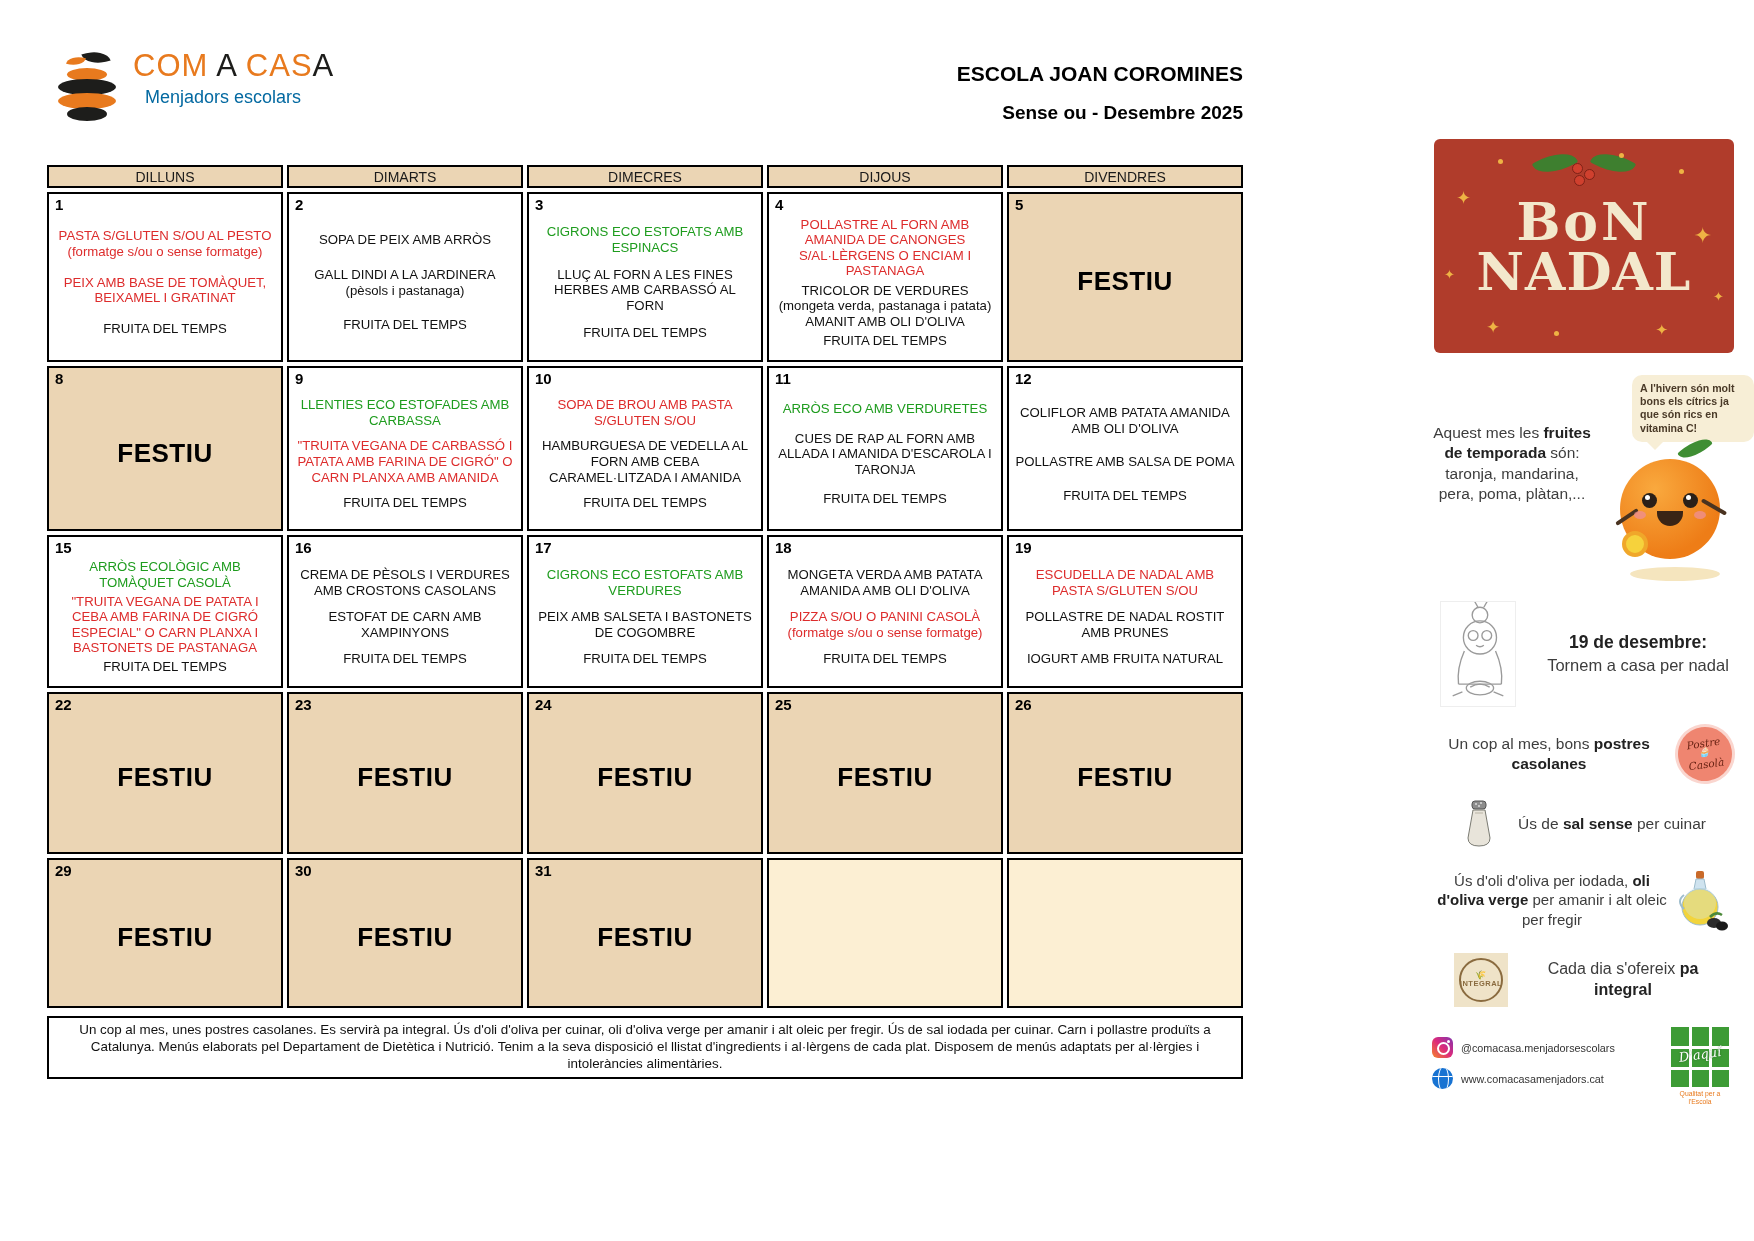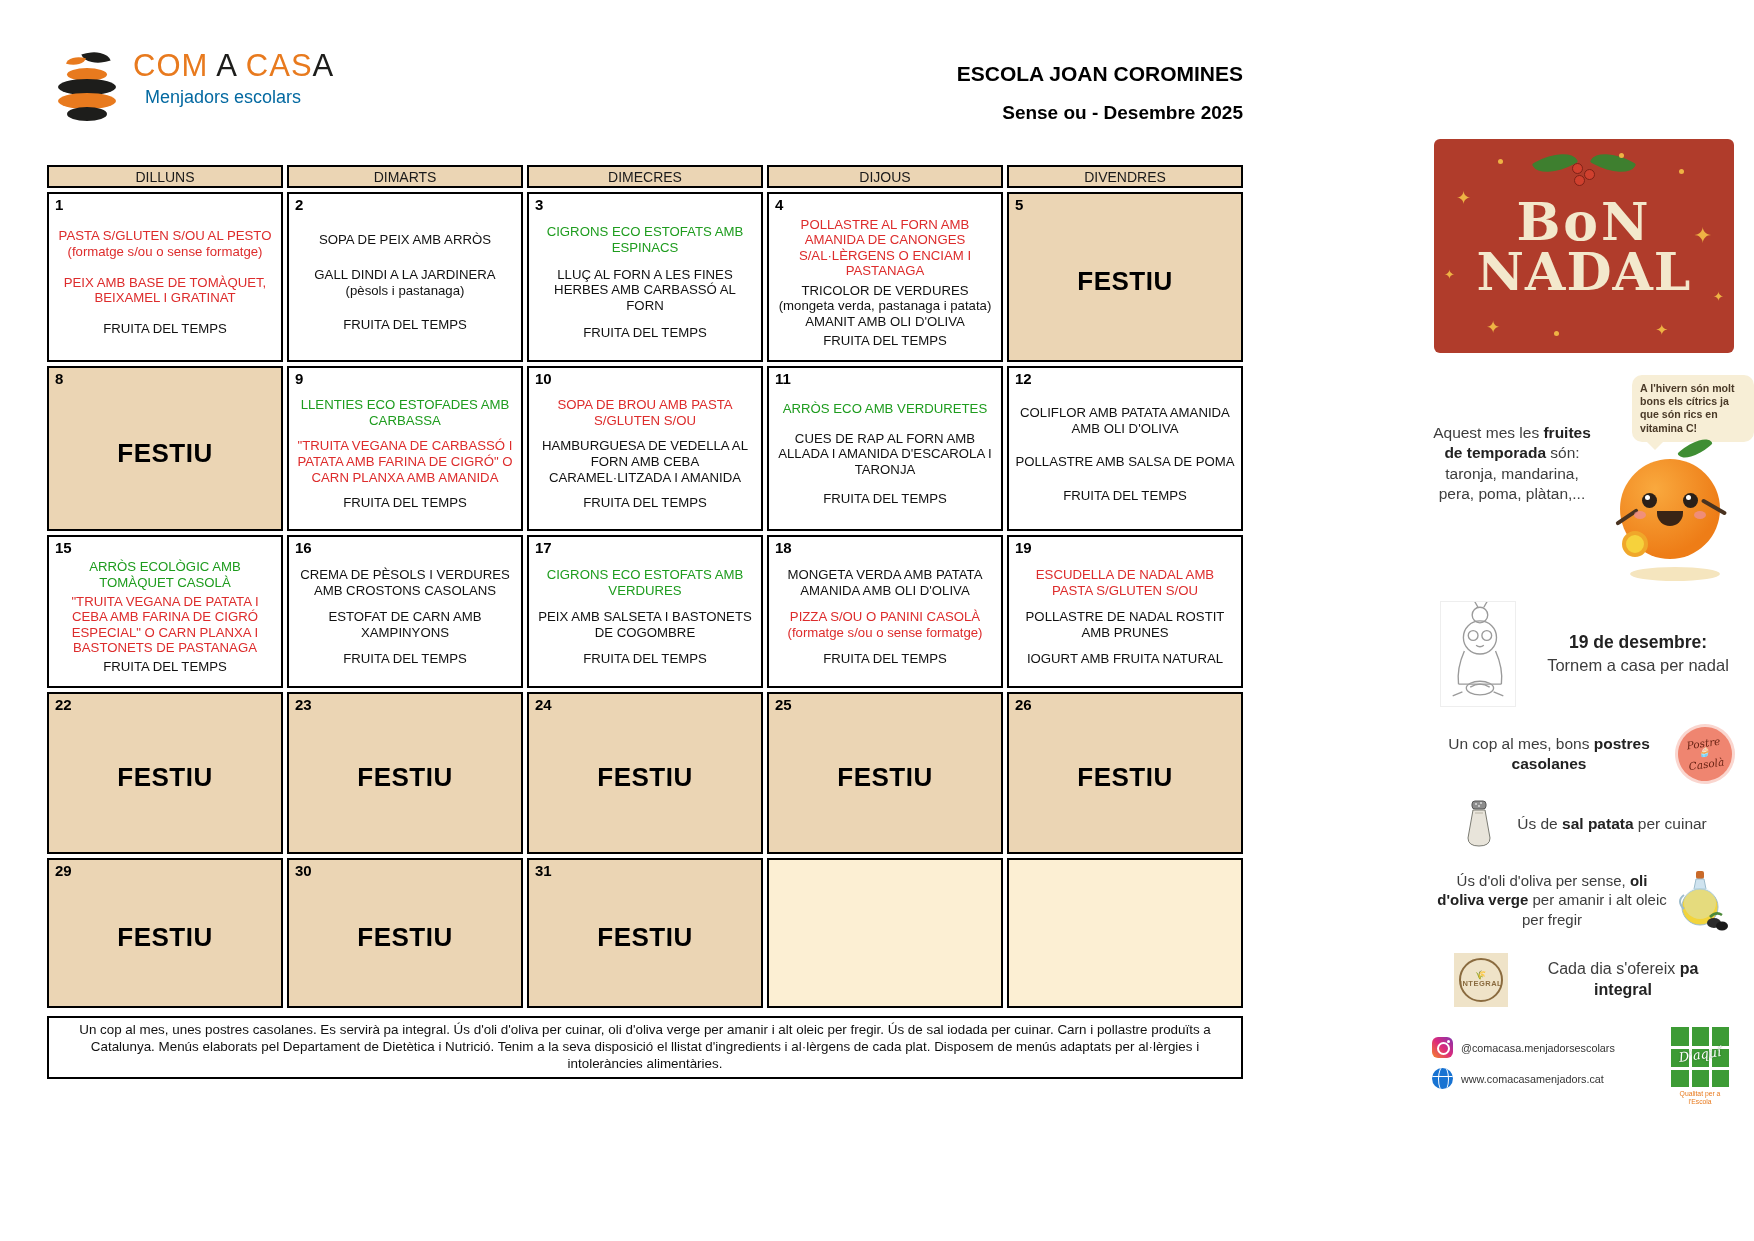--- a/index.html
+++ b/index.html
@@ -406,25 +406,25 @@
 
     <div id="salt-sec">
       <svg width="30" height="50" viewBox="0 0 30 50" xmlns="http://www.w3.org/2000/svg">
         <rect x="8" y="2" width="14" height="8" rx="3" fill="#8d8d8d" stroke="#555"></rect>
         <circle cx="12" cy="5" r="1" fill="#ddd"></circle>
           <circle cx="17" cy="4" r="1" fill="#ddd"></circle>
           <circle cx="15" cy="7" r="1" fill="#ddd"></circle>
         <path d="M9 11 h12 l5 28 q0 8 -11 8 q-11 0 -11 -8 z" fill="#e8e4da" stroke="#7a7a72"></path>
         <path d="M11 14 h8" stroke="#b9b4a6"></path>
       </svg>
-      <div id="salt-text"><span>Ús de </span><b>sal patata</b><span> per cuinar</span></div>
+      <div id="salt-text"><span>Ús de </span><b>sal sense</b><span> per cuinar</span></div>
     </div>
 
     <div id="oil-sec">
-      <div id="oil-text"><span>Ús d'oli d'oliva per sense, </span><b>oli d'oliva verge</b><span> per amanir i alt oleic per fregir</span></div>
+      <div id="oil-text"><span>Ús d'oli d'oliva per iodada, </span><b>oli d'oliva verge</b><span> per amanir i alt oleic per fregir</span></div>
       <svg width="56" height="62" viewBox="0 0 56 62" xmlns="http://www.w3.org/2000/svg">
         <rect x="24" y="2" width="8" height="8" rx="2" fill="#c96a2a"></rect>
         <path d="M24 10 h8 l2 10 h-12 z" fill="#cfe3ef" stroke="#9dbccc"></path>
         <circle cx="28" cy="38" r="18" fill="#f2d43c" stroke="#9dbccc"></circle>
         <circle cx="28" cy="34" r="16" fill="#cfe9f5" opacity="0.35"></circle>
         <path d="M12 26 q-8 6 0 14" fill="none" stroke="#9dbccc" stroke-width="2"></path>
         <ellipse cx="42" cy="54" rx="7" ry="5" fill="#2b2b2b"></ellipse>
         <ellipse cx="50" cy="57" rx="6" ry="4.5" fill="#1a1a1a"></ellipse>
         <path d="M38 48 q6 -6 12 -2" fill="none" stroke="#4c8a3a" stroke-width="2.5"></path>
       </svg>

